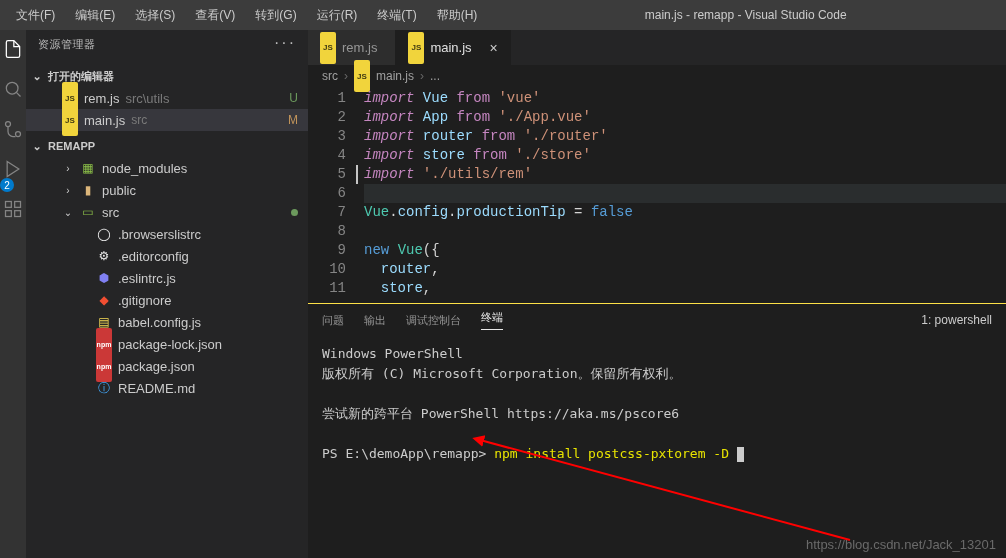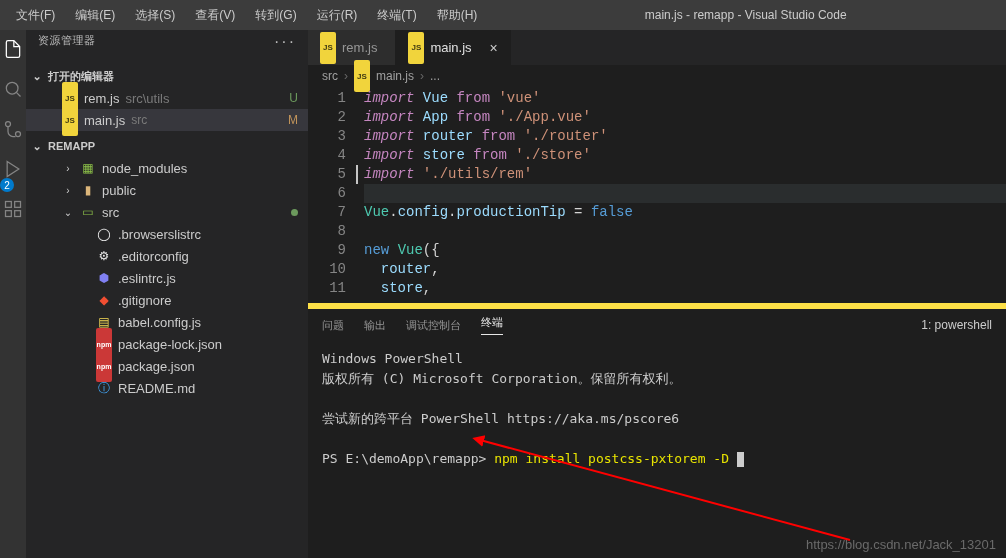--- a/index.html
+++ b/index.html
@@ -53,22 +53,22 @@
 
 .sidebar {
   width: 282px;
   background: #252526;
   display: flex;
   flex-direction: column;
 }
 .sidebar-header {
   height: 35px;
   display: flex;
-  align-items: flex-start;
-  padding: 3px 12px;
+  align-items: flex-end;
+  padding: 13px 12px;
   color: #bbbbbb;
   font-size: 11px;
   letter-spacing: 0.5px;
   justify-content: space-between;
 }
 .sidebar-header .dots { color: #bbbbbb; font-size: 16px; letter-spacing: 2px; }
 
 .section-header {
   height: 22px;
   display: flex;
@@ -168,21 +168,21 @@
 .k-str { color: #ce9178; }
 .k-obj { color: #4ec9b0; }
 .k-prop { color: #9cdcfe; }
 .k-op { color: #d4d4d4; }
 .k-bool { color: #569cd6; }
 .k-new { color: #569cd6; }
 
 .panel {
   height: 255px;
   background: #1e1e1e;
-  border-top: 6px solid #fde047;
+  border-top: 1px solid #fde047;
   display: flex;
   flex-direction: column;
 }
 .panel-tabs {
   height: 32px;
   display: flex;
   align-items: center;
   padding: 0 14px;
   gap: 20px;
   color: #969696;

